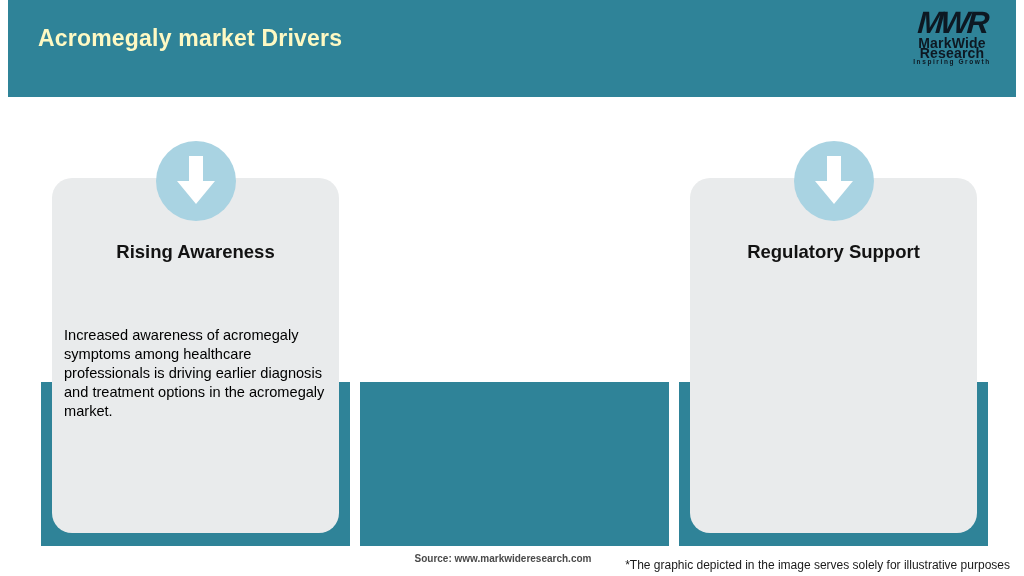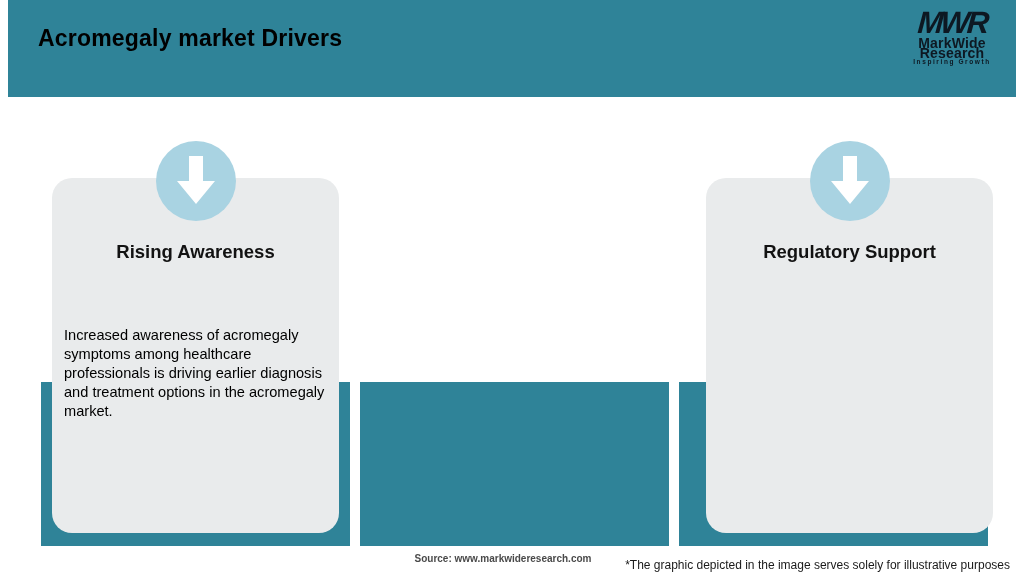--- a/index.html
+++ b/index.html
@@ -18,21 +18,21 @@
   .header {
     position: absolute;
     left: 8px; top: 0; width: 1008px; height: 97px;
     background: #2f8398;
   }
   .page-title {
     position: absolute;
     left: 30px; top: 25px;
     font-size: 23px;
     font-weight: bold;
-    color: #000000;
+    color: #fef9c3;
     letter-spacing: 0.2px;
   }
   .logo {
     position: absolute;
     right: 14px; top: 8px;
     width: 100px;
     text-align: center;
     color: #0d1822;
   }
   .logo-monogram {
@@ -70,21 +70,21 @@
   .card {
     position: absolute;
     top: 178px;
     width: 287px; height: 355px;
     background: #e9ebec;
     border-radius: 20px;
     padding-left: 22px;
   }
   #card-1 { left: 52px; }
   #card-2 { left: 371px; }
-  #card-3 { left: 706px; }
+  #card-3 { left: 690px; }
 
   .circle {
     position: absolute;
     left: 50%; top: -37px;
     width: 80px; height: 80px;
     margin-left: -40px;
     border-radius: 50%;
     background: #a9d3e2;
   }
   .circle svg { display: block; width: 80px; height: 80px; }

